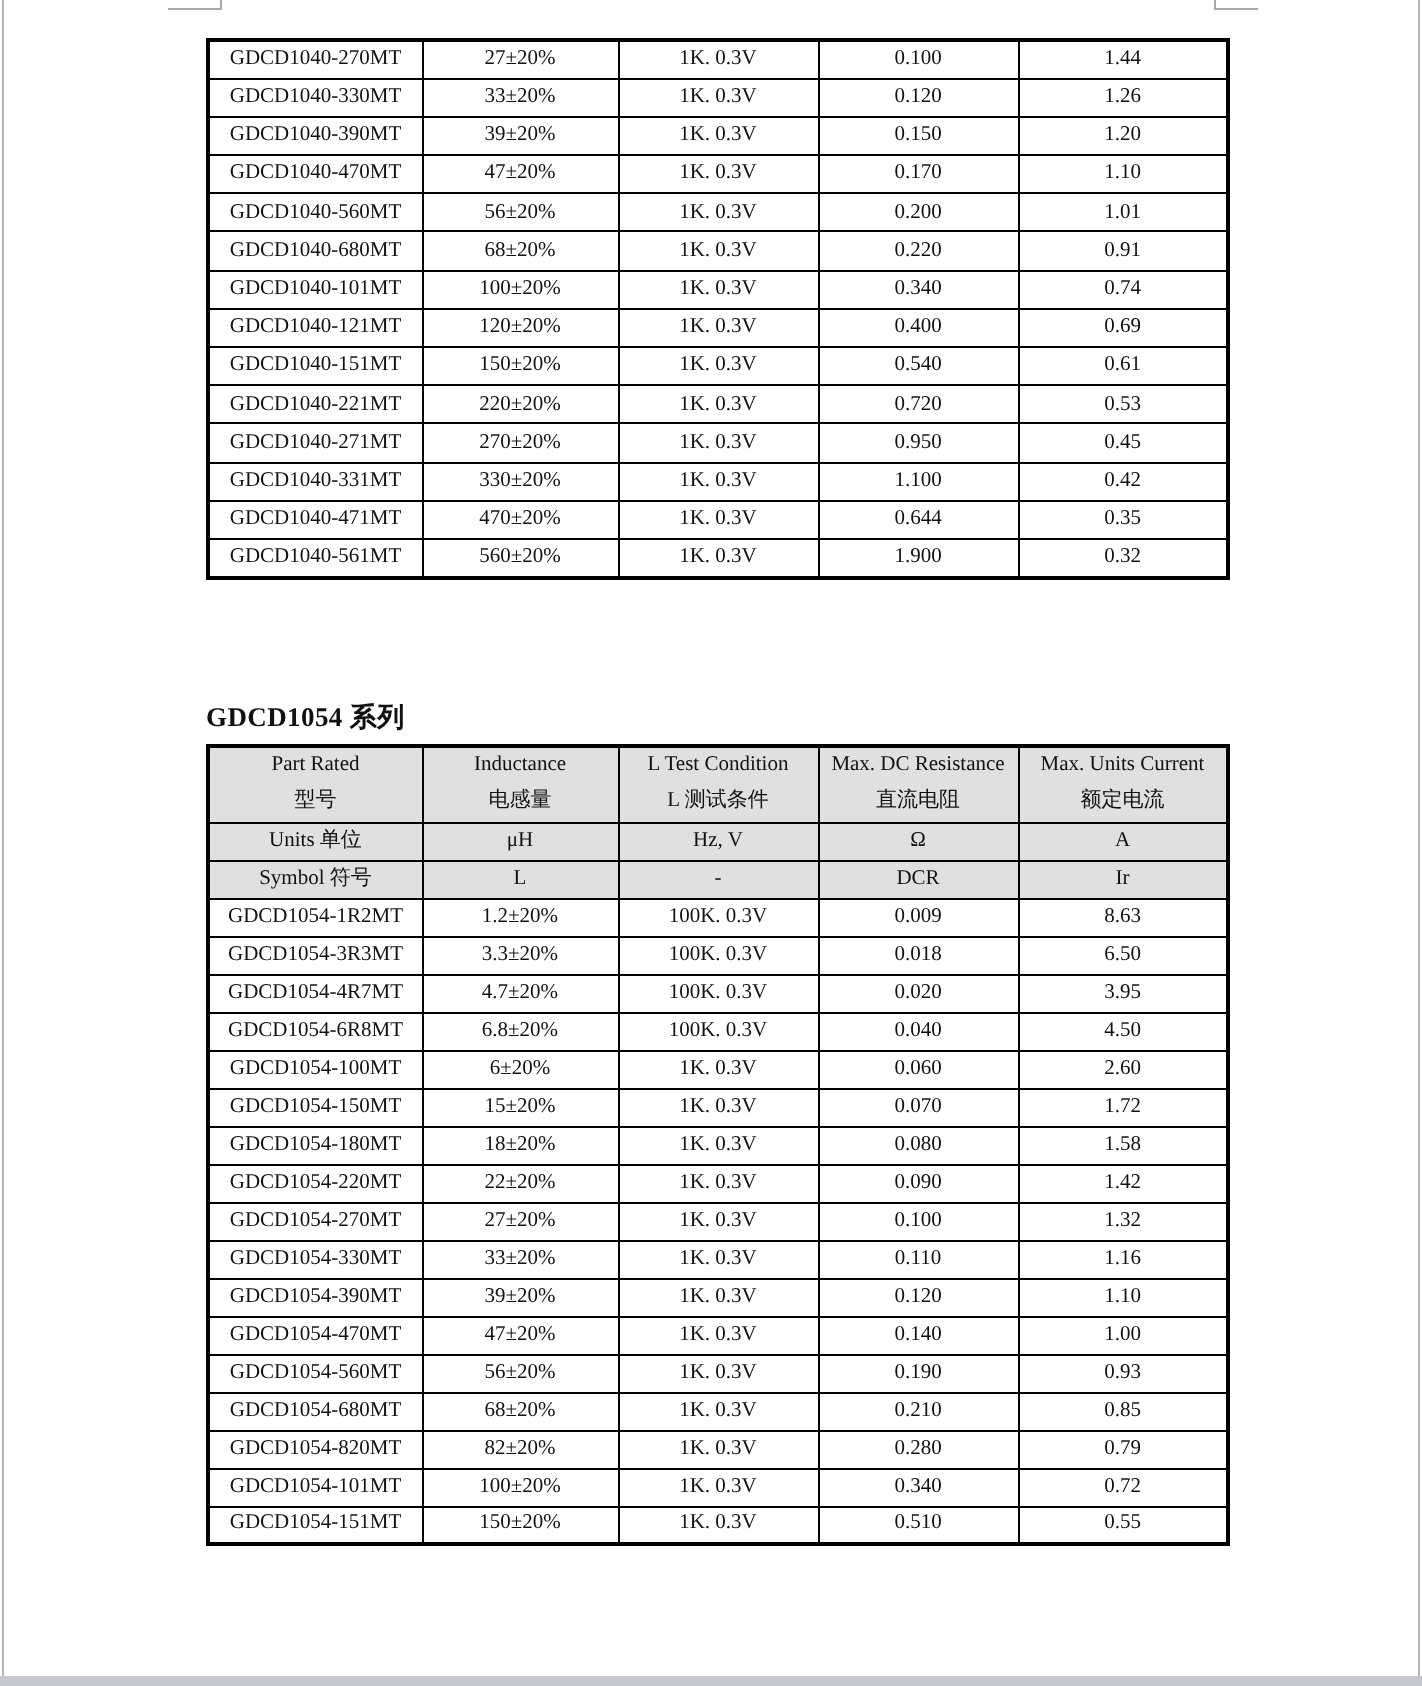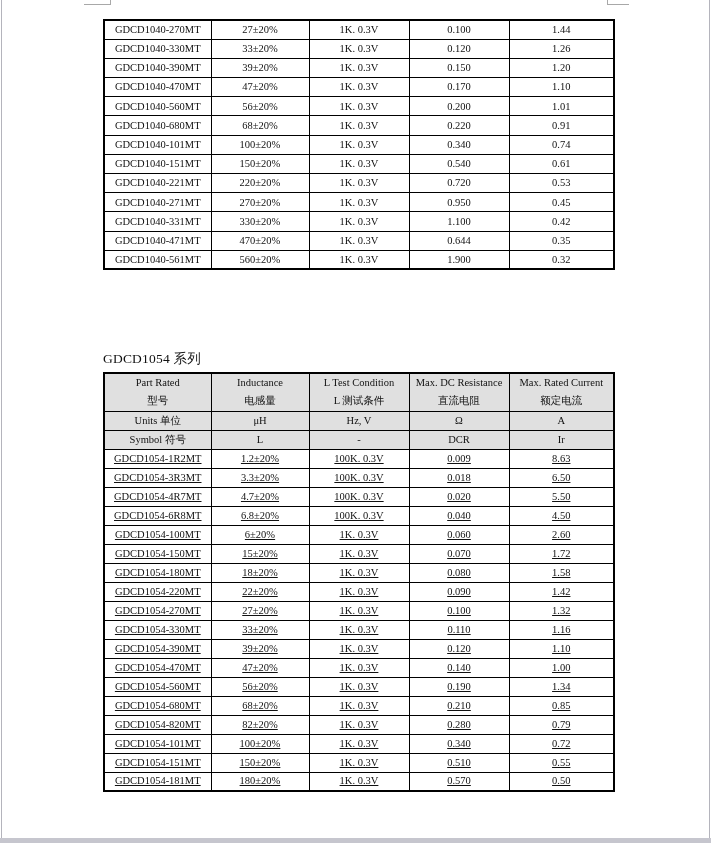--- a/index.html
+++ b/index.html
@@ -40,30 +40,30 @@
     border:1px solid var(--border-col);
     font-weight:normal; text-align:center; vertical-align:middle;
     font-size:10.5px; line-height:1.1; padding:0 2px;
     white-space:nowrap; overflow:hidden;
   }
   #table1{ top:2px;margin-top:17px; }
   #table1 tr{ height:19.2px; }
 
   .section-title{
     position:absolute; left:103px; top:350px; margin:0;
-    font-size:13.5px; font-weight:normal; letter-spacing:0.2px;
+    font-size:13.5px; font-weight:bold; letter-spacing:0.2px;
   }
 
   #table2{ top:372px; }
   #table2 thead tr.header-row{ height:38px; }
   #table2 thead th{ background:var(--header-bg); }
   #table2 thead .h-en, #table2 thead .h-zh{ display:block; line-height:1.7; }
   #table2 thead tr.units-row, #table2 thead tr.symbol-row{ height:19px; }
   #table2 thead tr.units-row td, #table2 thead tr.symbol-row td{ background:var(--header-bg); }
-  #table2 tbody tr{ height:19px;text-decoration:underline; }
+  #table2 tbody tr{ height:19px; }
 </style>
 </head>
 <body>
 
 <div class="page-edge edge-left"></div>
 <div class="page-edge edge-right"></div>
 <div class="bottom-band"></div>
 <div class="corner-mark cm-left-h"></div>
 <div class="corner-mark cm-left-v"></div>
 <div class="corner-mark cm-right-h"></div>
@@ -119,20 +119,27 @@
         <td>1K. 0.3V</td>
         <td>0.220</td>
         <td>0.91</td>
       </tr>
       <tr>
         <td>GDCD1040-101MT</td>
         <td>100±20%</td>
         <td>1K. 0.3V</td>
         <td>0.340</td>
         <td>0.74</td>
+      </tr>
+      <tr>
+        <td>GDCD1040-121MT</td>
+        <td>120±20%</td>
+        <td>1K. 0.3V</td>
+        <td>0.400</td>
+        <td>0.69</td>
       </tr>
       <tr>
         <td>GDCD1040-151MT</td>
         <td>150±20%</td>
         <td>1K. 0.3V</td>
         <td>0.540</td>
         <td>0.61</td>
       </tr>
       <tr>
         <td>GDCD1040-221MT</td>
@@ -194,21 +201,21 @@
       </th>
       <th>
         <span class="h-en">L Test Condition</span>
         <span class="h-zh">L 测试条件</span>
       </th>
       <th>
         <span class="h-en">Max. DC Resistance</span>
         <span class="h-zh">直流电阻</span>
       </th>
       <th>
-        <span class="h-en">Max. Rated Current</span>
+        <span class="h-en">Max. Units Current</span>
         <span class="h-zh">额定电流</span>
       </th>
     </tr>
     <tr class="units-row">
       <td>Units 单位</td>
       <td>μH</td>
       <td>Hz, V</td>
       <td>Ω</td>
       <td>A</td>
     </tr>
@@ -233,21 +240,21 @@
         <td>3.3±20%</td>
         <td>100K. 0.3V</td>
         <td>0.018</td>
         <td>6.50</td>
       </tr>
       <tr>
         <td>GDCD1054-4R7MT</td>
         <td>4.7±20%</td>
         <td>100K. 0.3V</td>
         <td>0.020</td>
-        <td>5.50</td>
+        <td>3.95</td>
       </tr>
       <tr>
         <td>GDCD1054-6R8MT</td>
         <td>6.8±20%</td>
         <td>100K. 0.3V</td>
         <td>0.040</td>
         <td>4.50</td>
       </tr>
       <tr>
         <td>GDCD1054-100MT</td>
@@ -303,21 +310,21 @@
         <td>47±20%</td>
         <td>1K. 0.3V</td>
         <td>0.140</td>
         <td>1.00</td>
       </tr>
       <tr>
         <td>GDCD1054-560MT</td>
         <td>56±20%</td>
         <td>1K. 0.3V</td>
         <td>0.190</td>
-        <td>1.34</td>
+        <td>0.93</td>
       </tr>
       <tr>
         <td>GDCD1054-680MT</td>
         <td>68±20%</td>
         <td>1K. 0.3V</td>
         <td>0.210</td>
         <td>0.85</td>
       </tr>
       <tr>
         <td>GDCD1054-820MT</td>
@@ -333,21 +340,14 @@
         <td>0.340</td>
         <td>0.72</td>
       </tr>
       <tr>
         <td>GDCD1054-151MT</td>
         <td>150±20%</td>
         <td>1K. 0.3V</td>
         <td>0.510</td>
         <td>0.55</td>
       </tr>
-      <tr>
-        <td>GDCD1054-181MT</td>
-        <td>180±20%</td>
-        <td>1K. 0.3V</td>
-        <td>0.570</td>
-        <td>0.50</td>
-      </tr>
     </tbody>
 </table>
 
 </body></html>

